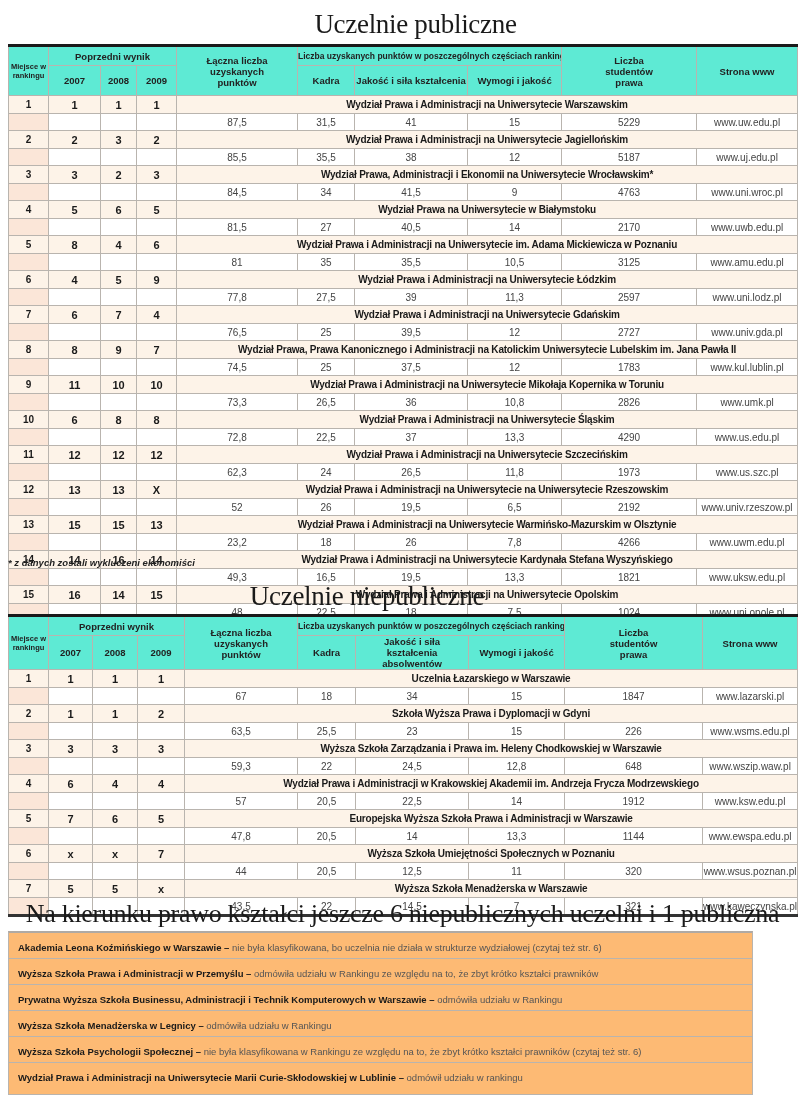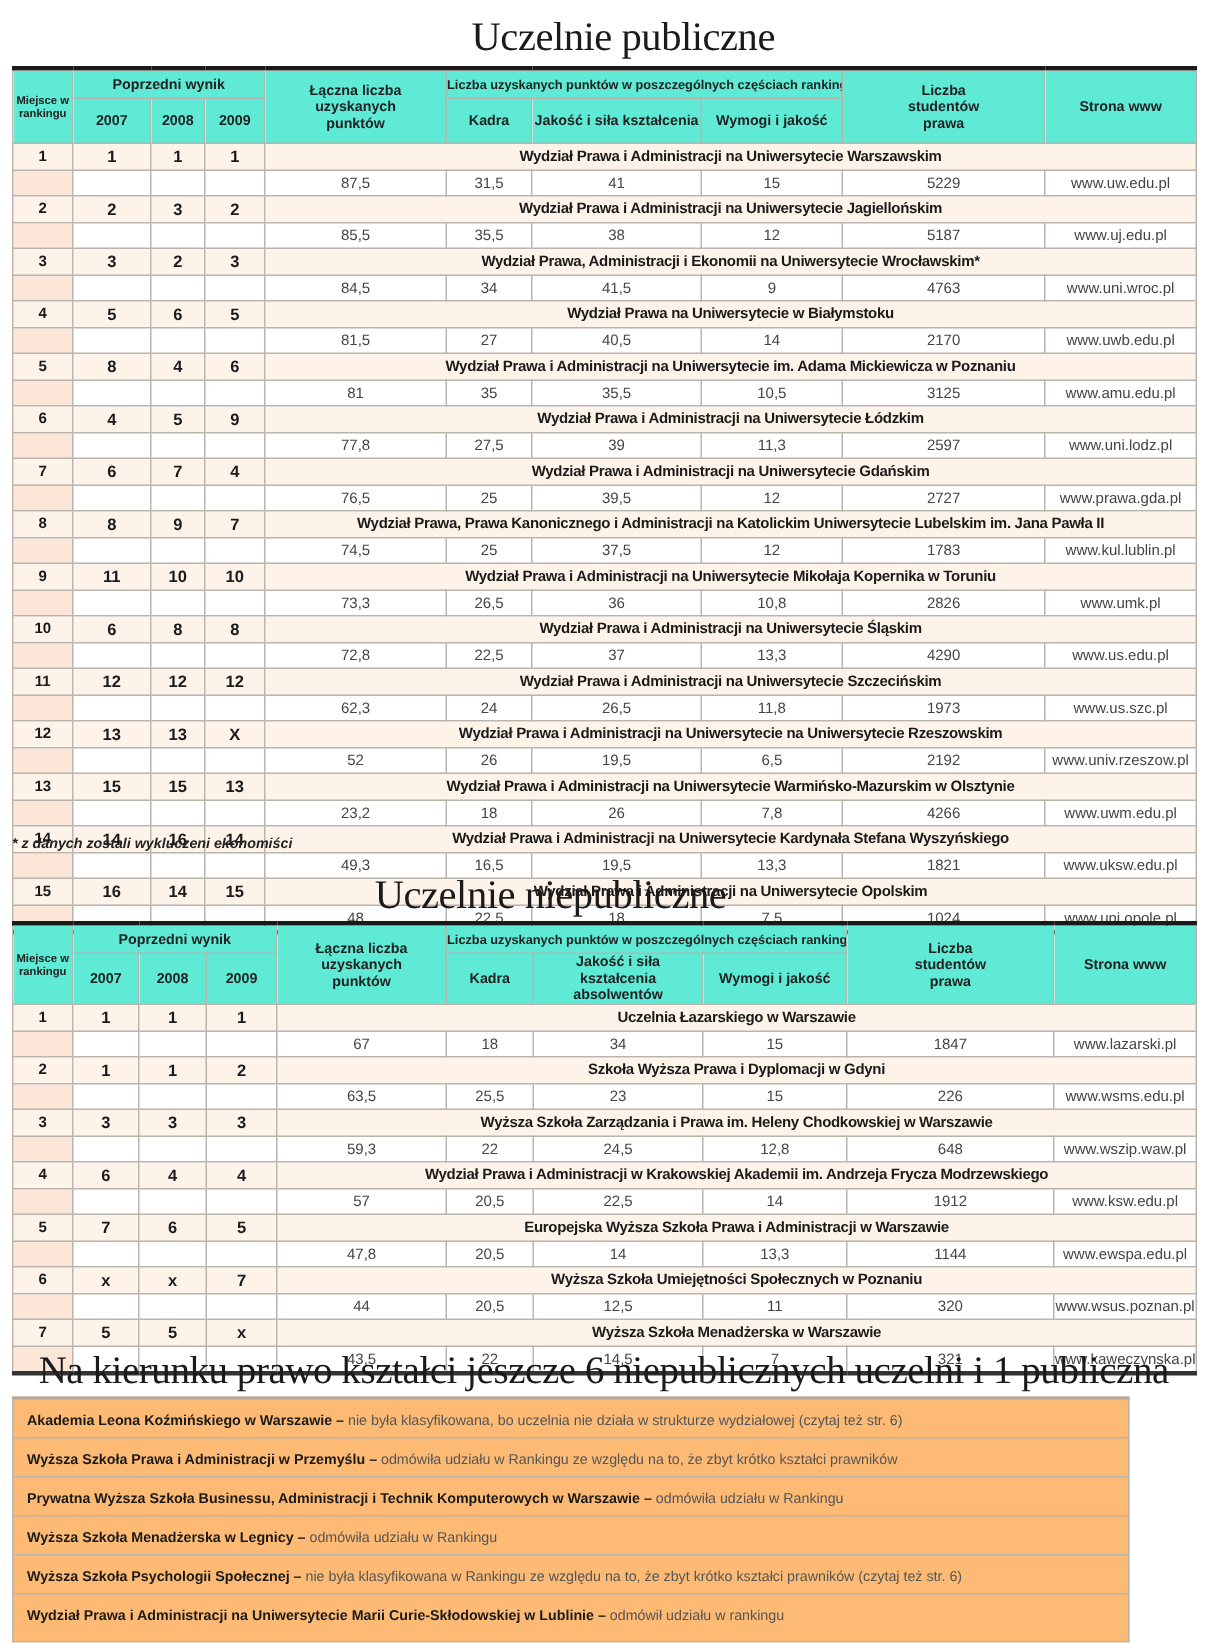--- a/index.html
+++ b/index.html
@@ -194,21 +194,21 @@
       <tr class="data-row">
         <td class="rankcell"></td>
         <td></td>
         <td></td>
         <td></td>
         <td>76,5</td>
         <td>25</td>
         <td>39,5</td>
         <td>12</td>
         <td>2727</td>
-        <td>www.prawa.gda.pl</td>
+        <td>www.univ.gda.pl</td>
       </tr>
       <tr class="name-row">
         <td class="rankcell">8</td>
         <td class="prev">8</td>
         <td class="prev">9</td>
         <td class="prev">7</td>
         <td class="uni" colspan="6">Wydział Prawa, Prawa Kanonicznego i Administracji na Katolickim Uniwersytecie Lubelskim im. Jana Pawła II</td>
       </tr>
       <tr class="data-row">
         <td class="rankcell"></td>

